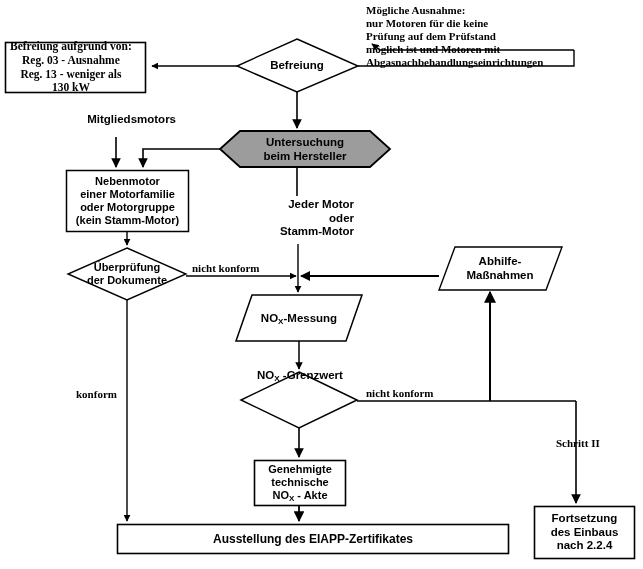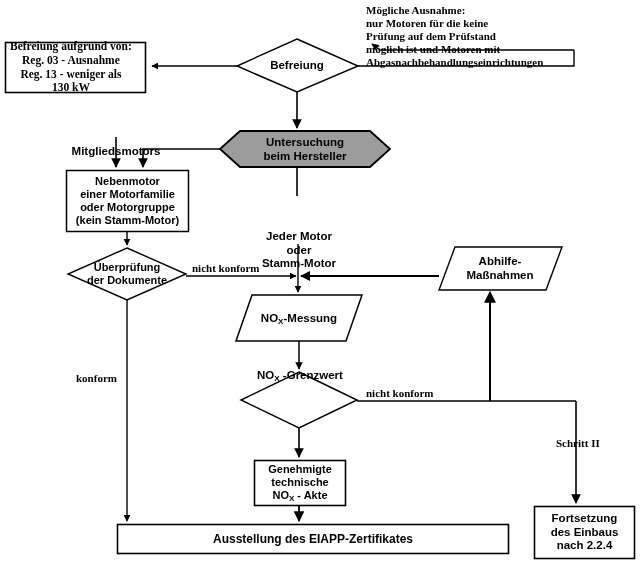--- a/index.html
+++ b/index.html
@@ -20,21 +20,21 @@
     width:643px;
     height:569px;
   }
   .lbl{
     position:absolute;
     font-weight:bold;
     color:#000000;
     line-height:1.18;
     white-space:pre-line;
   }
-  .ctr{text-align:center;margin-top:32px;}
+  .ctr{text-align:right;}
   .lft{text-align:left;font-family:Liberation Serif, serif;}
   .f11{font-size:11px;}
   .f11b{font-size:11.5px;}
   .f12{font-size:12px;}
   .sub{font-size:8px; vertical-align:-2px;}
   .nodebox{
     position:absolute;
     display:flex;
     align-items:center;
     justify-content:center;
@@ -182,19 +182,19 @@
   </div>
 
   <div class="nodebox f12" style="left:118px; top:525px; width:390px; height:28px;">Ausstellung des EIAPP-Zertifikates</div>
 
   <div class="nodebox f11b" style="left:535px; top:507px; width:99px; height:51px;">Fortsetzung
 des Einbaus
 nach 2.2.4</div>
 
   <div class="lbl lft f11" style="left:192px; top:262px;">nicht konform</div>
 
-  <div class="lbl lft f11" style="left:76px; top:372px;">konform</div>
+  <div class="lbl lft f11" style="left:76px; top:388px;">konform</div>
 
   <div class="lbl lft f11" style="left:366px; top:387px;">nicht konform</div>
 
   <div class="lbl lft f11" style="left:556px; top:437px;">Schritt II</div>
 
 </div>
 
 </body></html>

